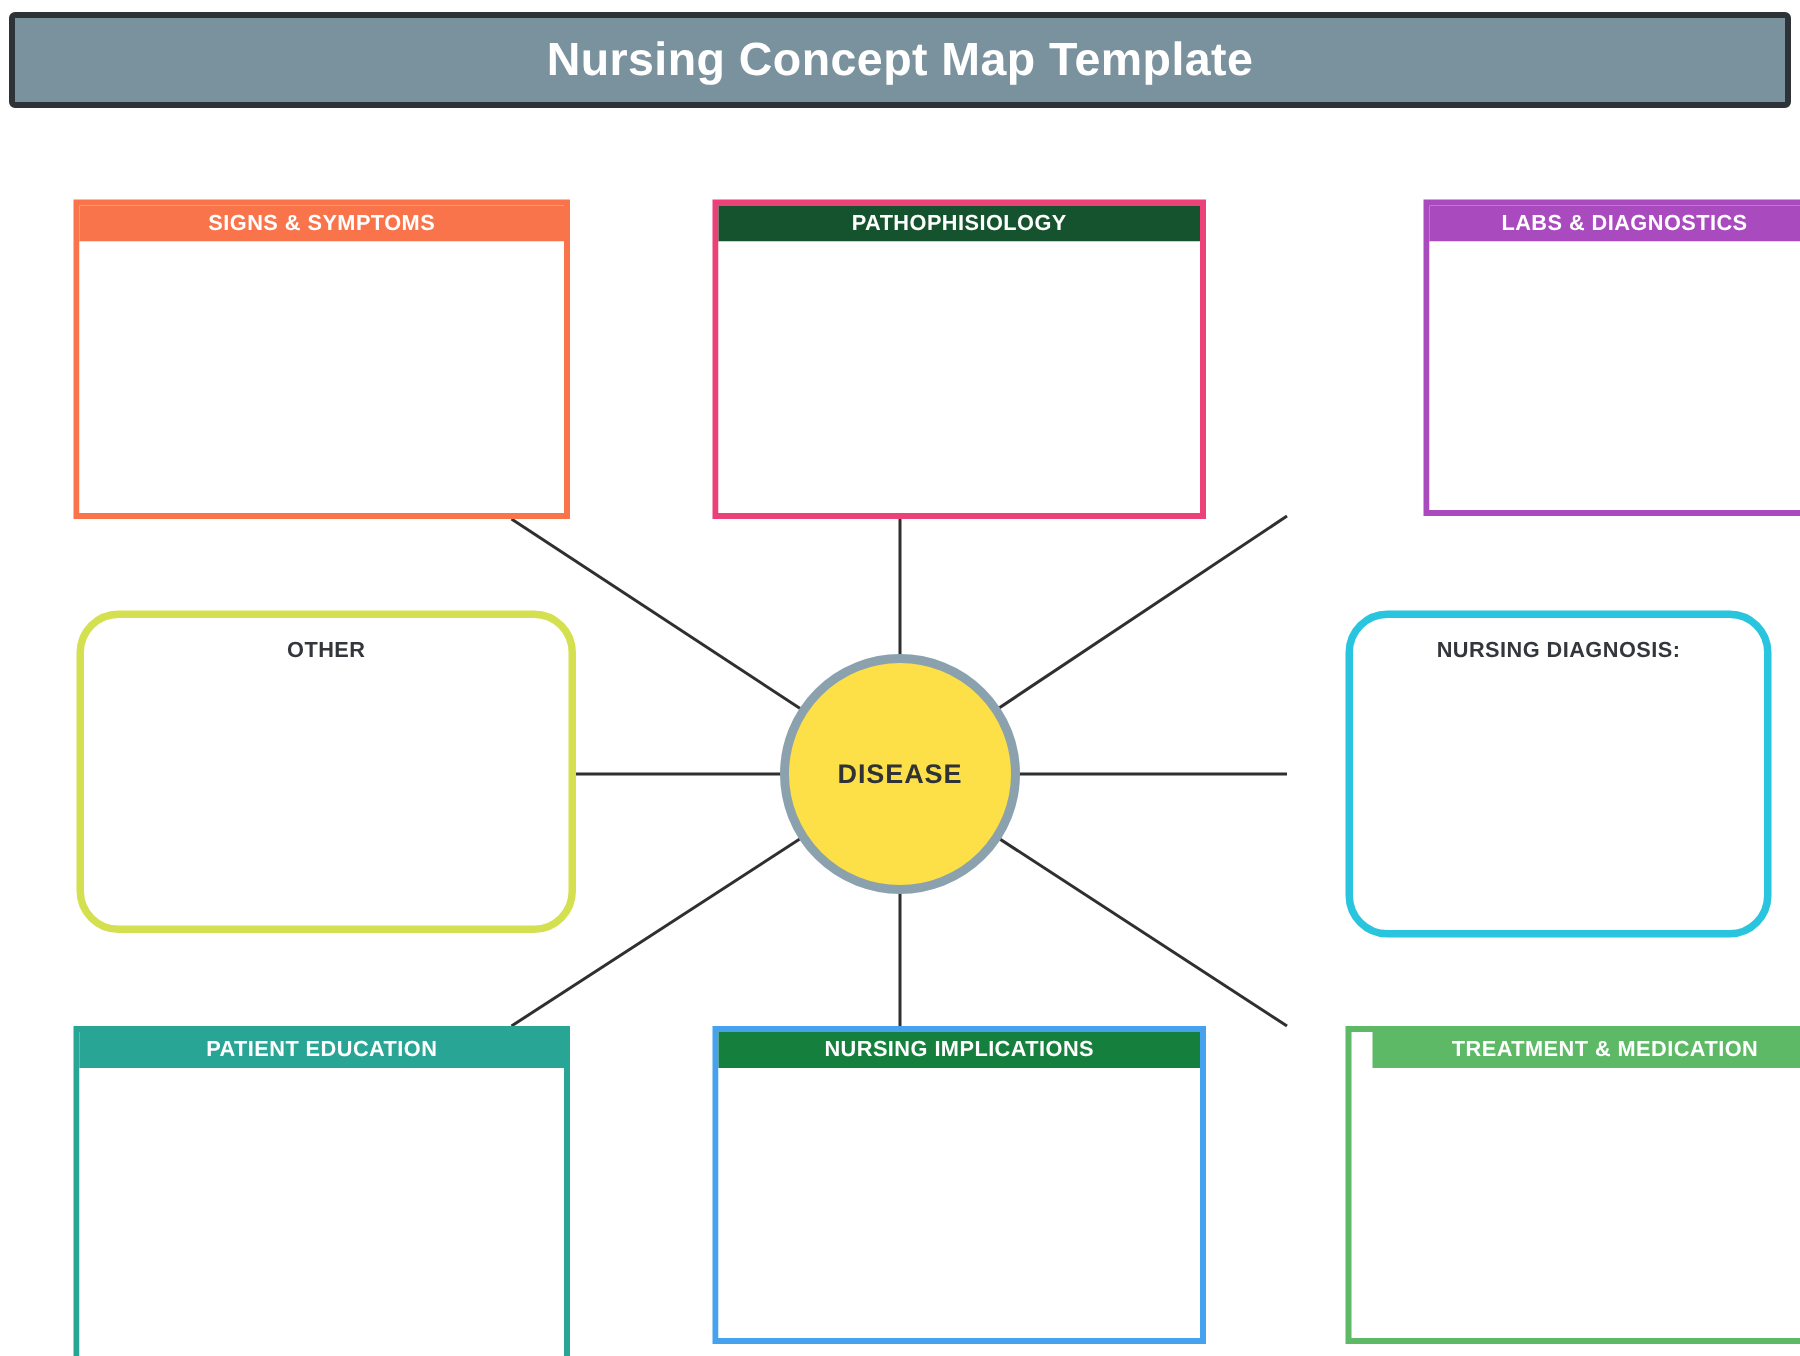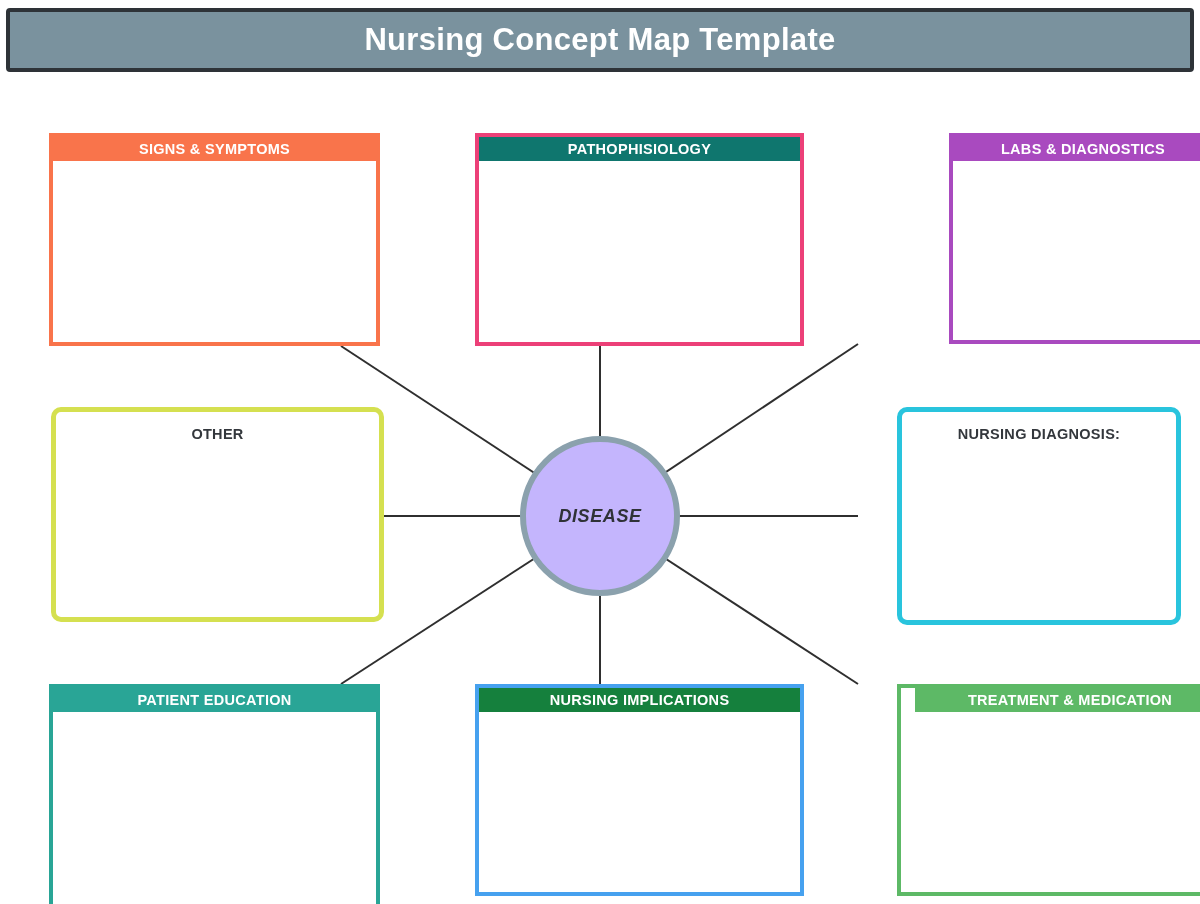--- a/index.html
+++ b/index.html
@@ -57,21 +57,21 @@
     color: #ffffff;
     font-size: 14.5px;
     font-weight: 700;
     letter-spacing: 0.3px;
     white-space: nowrap;
   }
   .node .node-body { width: 100%; height: calc(100% - 24px); background: #ffffff; }
 
   .node.outline-node {
     border: 5px solid;
-    border-radius: 10px;
+    border-radius: 28px;
     display: block;
   }
   .node.outline-node .outline-label {
     display: block;
     text-align: center;
     padding-top: 14px;
     color: #33373C;
     font-size: 14.5px;
     font-weight: 700;
     letter-spacing: 0.3px;
@@ -127,42 +127,42 @@
   </svg>
 
   <div class="node header-node pos-signs" style="border-color: rgb(249, 116, 75);">
     <div class="node-header" style="background-color: rgb(249, 116, 75);">
       <span class="node-title">SIGNS &amp; SYMPTOMS</span>
     </div>
     <div class="node-body"></div>
   </div>
 
   <div class="node header-node pos-patho" style="border-color: rgb(236, 64, 120);">
-    <div class="node-header" style="background-color: #0f766e;">
+    <div class="node-header" style="background-color: #14532d;">
       <span class="node-title">PATHOPHISIOLOGY</span>
     </div>
     <div class="node-body"></div>
   </div>
 
   <div class="node header-node pos-labs" style="border-color: rgb(169, 74, 191);">
     <div class="node-header" style="background-color: rgb(169, 74, 191);">
       <span class="node-title">LABS &amp; DIAGNOSTICS</span>
     </div>
     <div class="node-body"></div>
   </div>
 
   <div class="node outline-node pos-other" style="border-color: rgb(213, 224, 80);">
     <span class="outline-label">OTHER</span>
   </div>
 
   <div class="node outline-node pos-diagnosis" style="border-color: rgb(41, 196, 221);">
     <span class="outline-label">NURSING DIAGNOSIS:</span>
   </div>
 
-  <div class="center-circle" style="border-color: rgb(139, 161, 173); background-color: #c4b5fd; font-style: italic;">
+  <div class="center-circle" style="border-color: rgb(139, 161, 173); background-color: #fde047;">
     <span class="center-label">DISEASE</span>
   </div>
 
   <div class="node header-node pos-education" style="border-color: rgb(41, 165, 150);">
     <div class="node-header" style="background-color: rgb(41, 165, 150);">
       <span class="node-title">PATIENT EDUCATION</span>
     </div>
     <div class="node-body"></div>
   </div>
 

